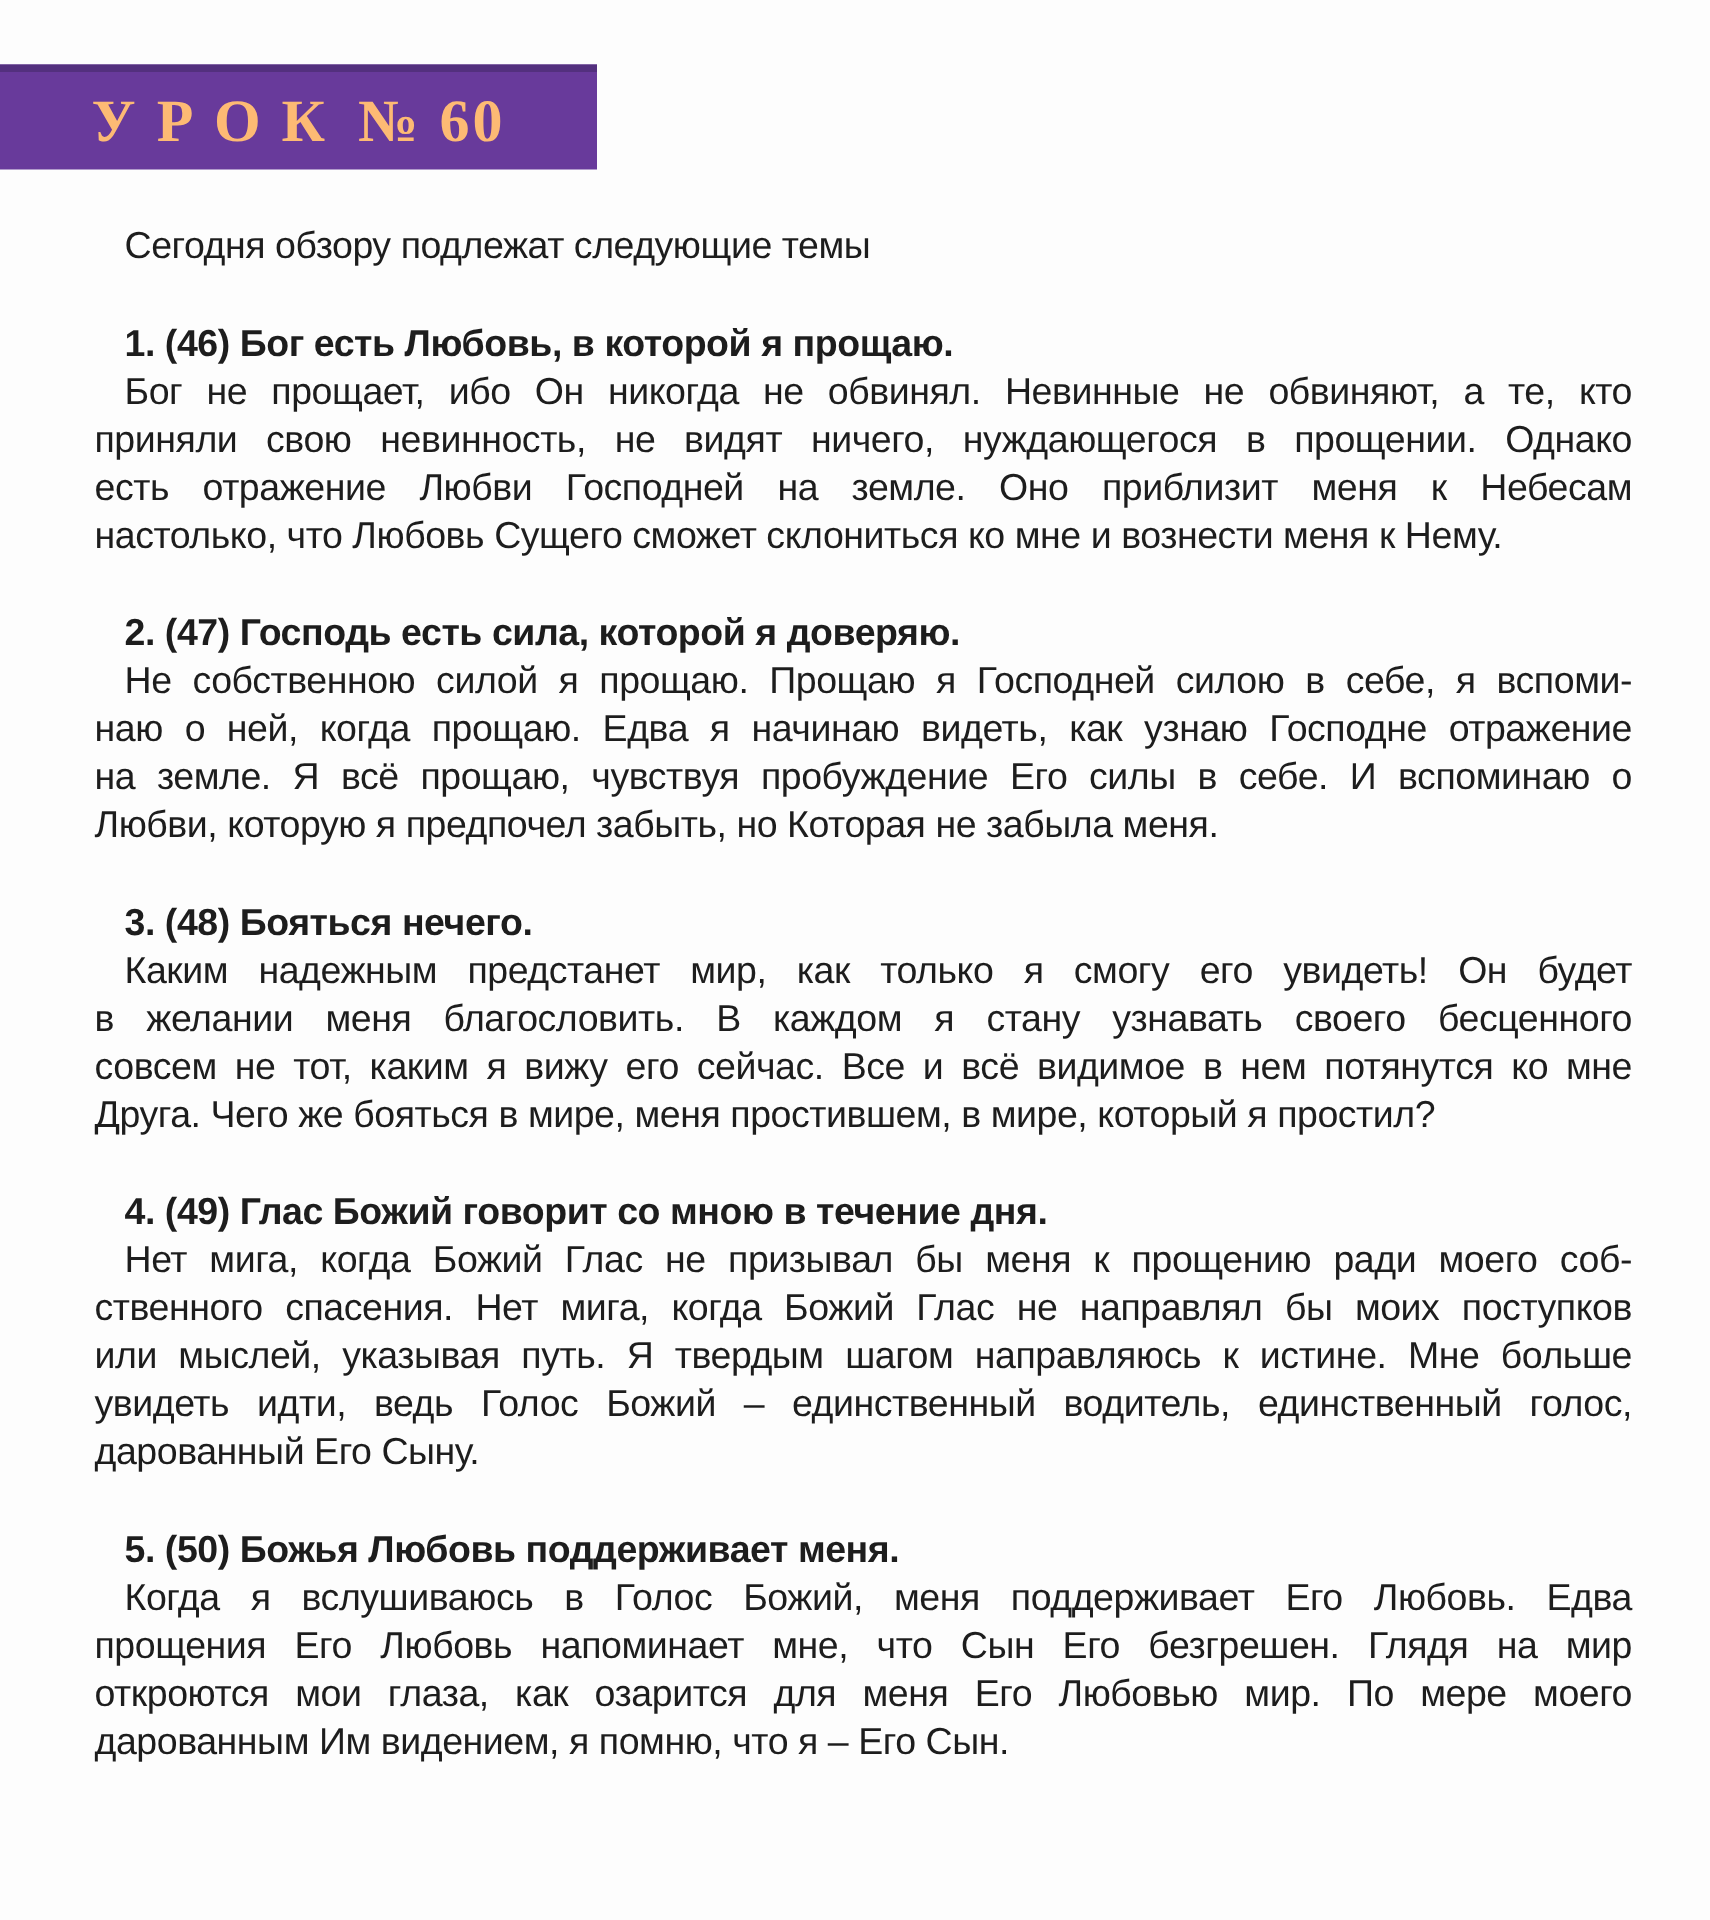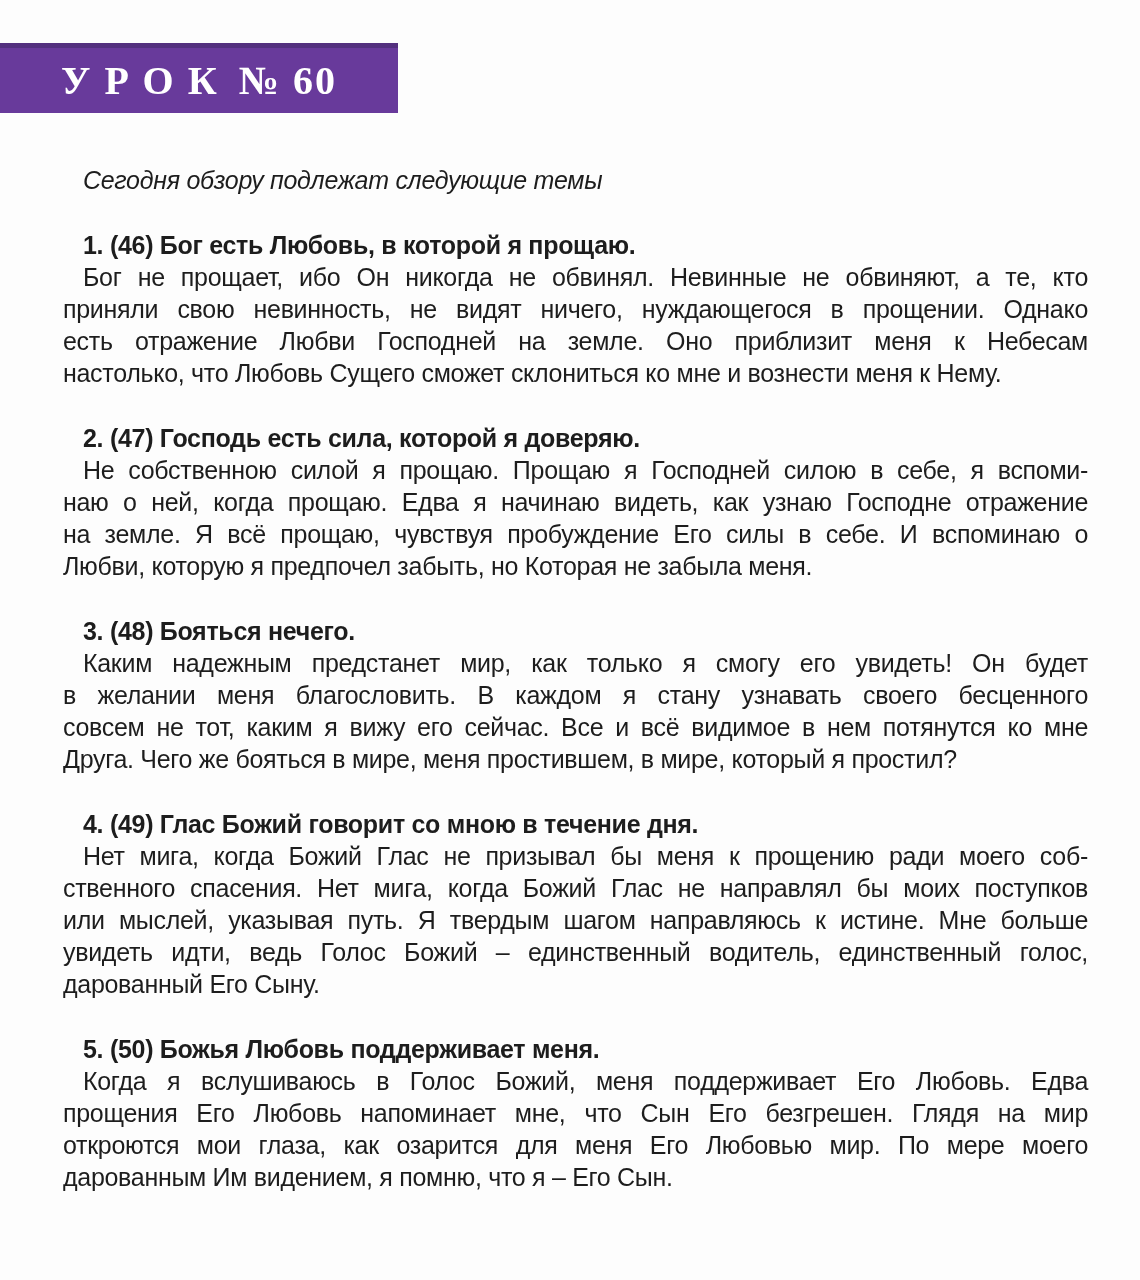--- a/index.html
+++ b/index.html
@@ -19,38 +19,37 @@
     background: #683a9b;
     border-top: 5px solid #53307e;
     box-sizing: border-box;
     display: flex;
     align-items: center;
     justify-content: center;
   }
   .banner-text {
     font-family: "Liberation Serif", "DejaVu Serif", serif;
     font-weight: bold;
-    color: #ffffff;
+    color: #fdba74;
     font-size: 40px;
     line-height: 1;
     white-space: nowrap;
   }
   .lesson-word { letter-spacing: 14px; }
   .lesson-num  { letter-spacing: 2px; margin-left: 8px; }
   .content {
     margin-left: 63px;
     width: 1025px;
     font-size: 25px;
     line-height: 32px;
     letter-spacing: -0.3px;
   }
   .intro {
-    margin-top: 51px;
+    margin-top: 35px;
     text-indent: 20px;
-    font-style: italic;
   }
   .section { margin-top: 33px; }
   .h {
     font-weight: bold;
     text-indent: 20px;
   }
   .ln {
     text-align: justify;
     text-align-last: justify;
   }

